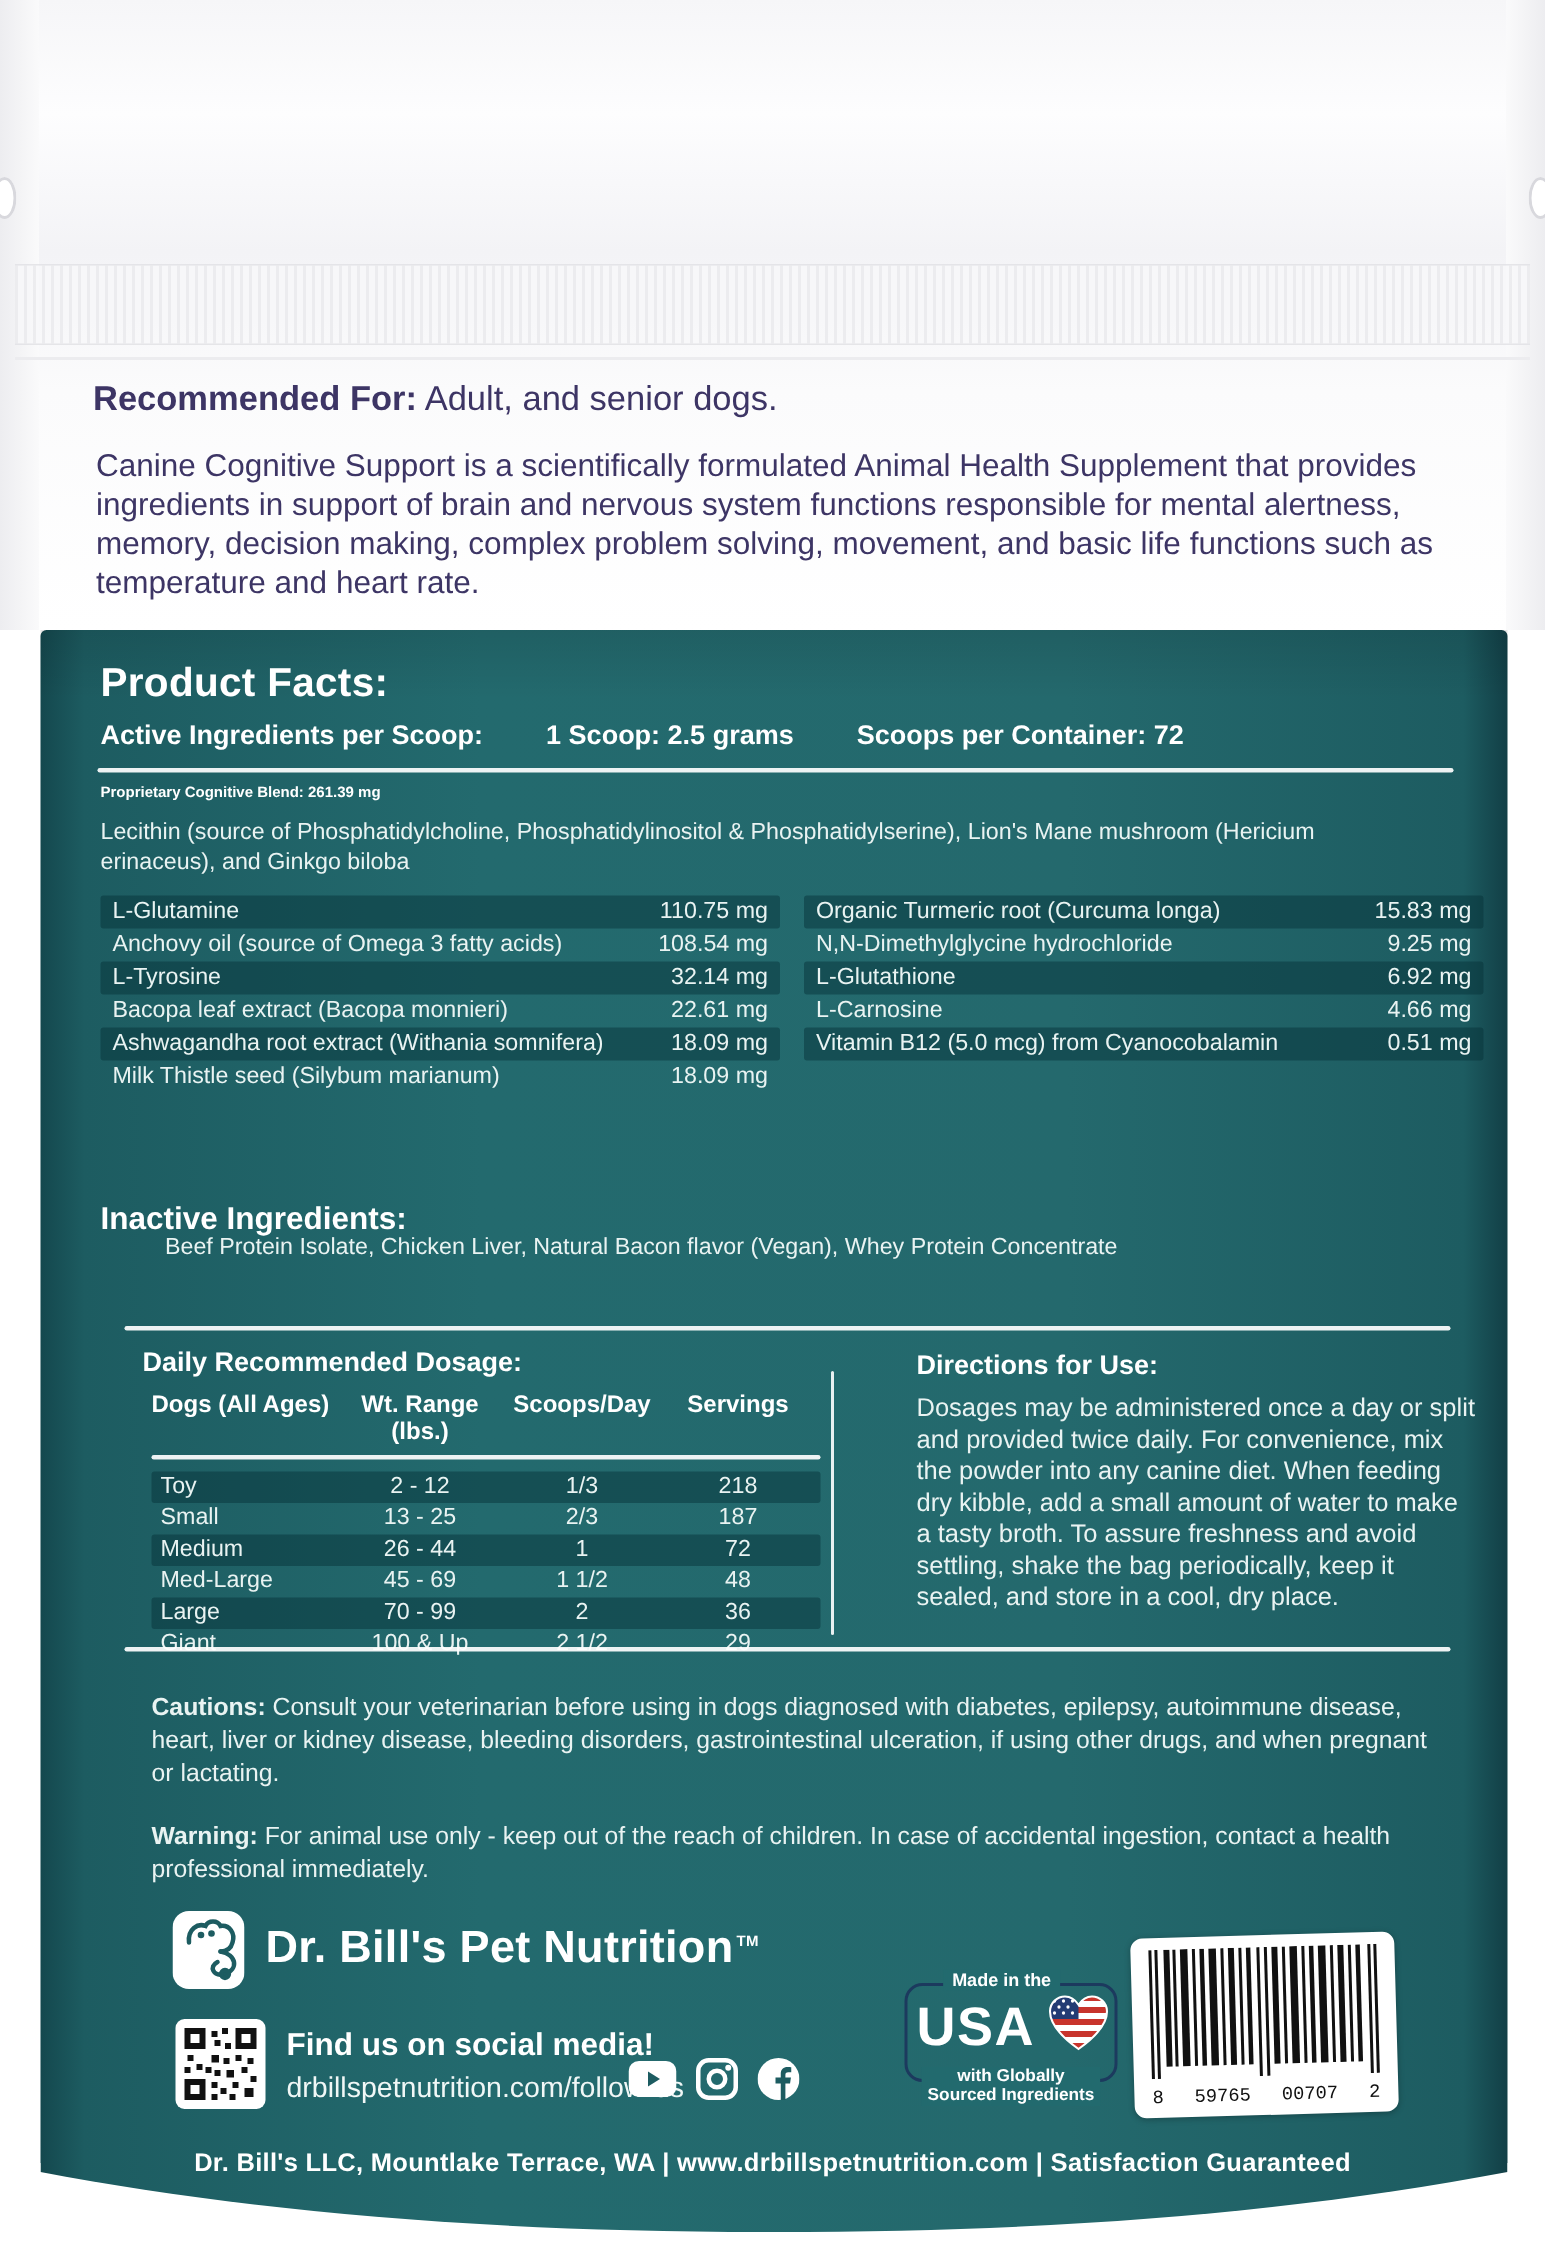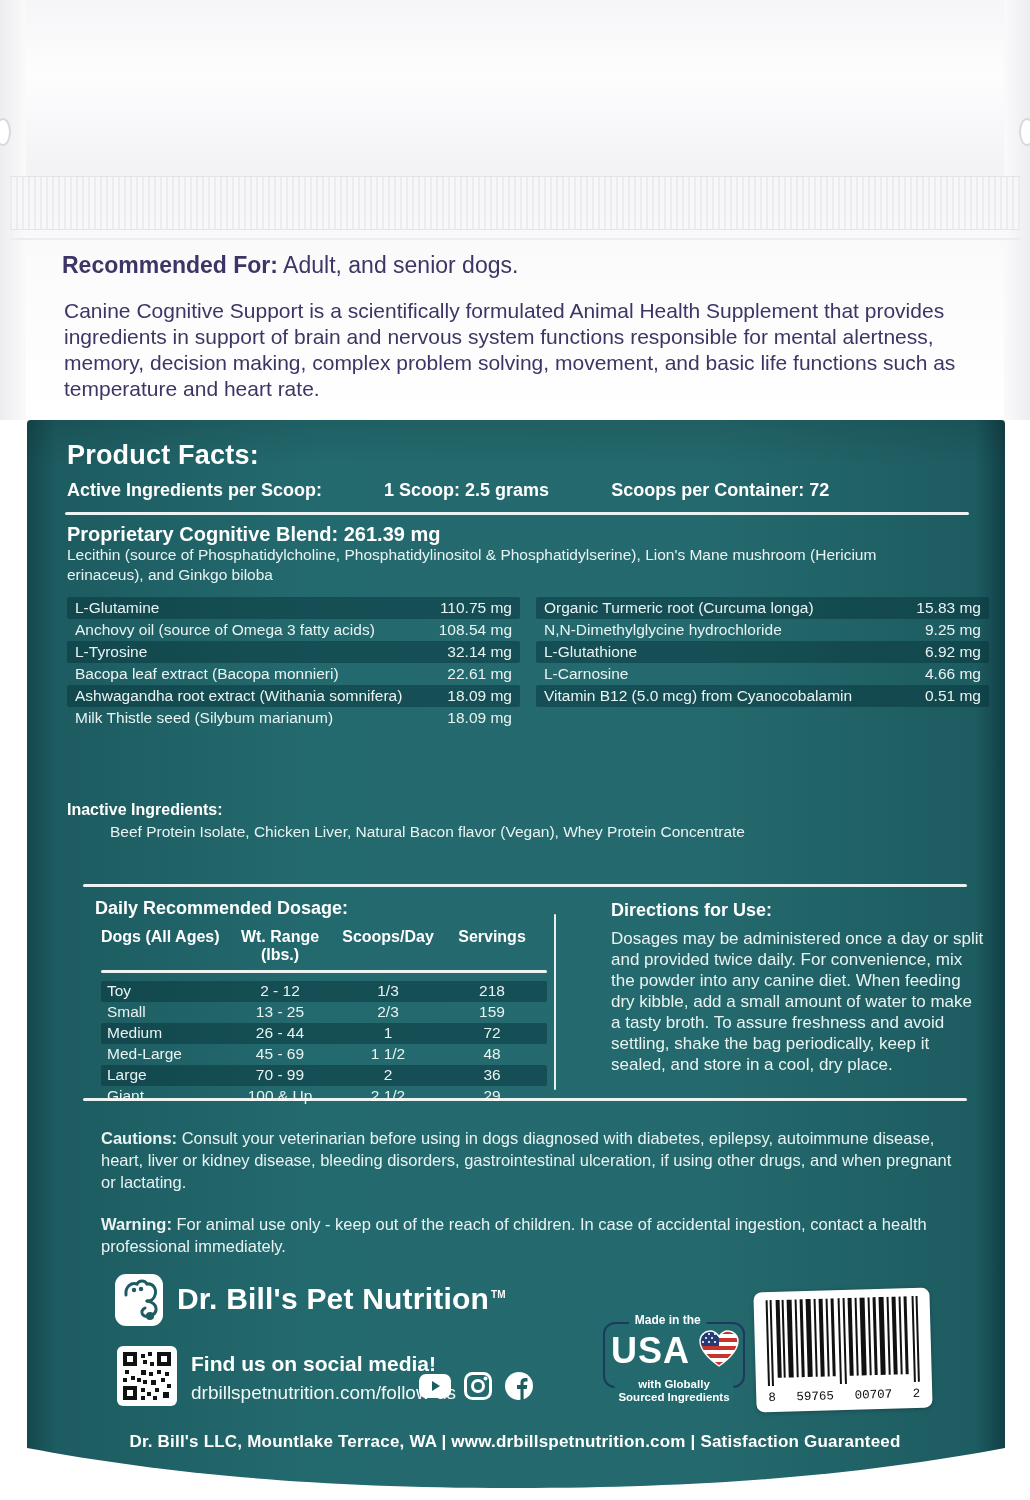--- a/index.html
+++ b/index.html
@@ -46,39 +46,39 @@
     background:linear-gradient(90deg,#14484e 0%,#1d5c61 3%,#236a6e 30%,#24696d 70%,#1d5c61 97%,#123f46 100%);
     color:#e9f3f2; border-radius:4px 4px 0 0;
   }
   .panel::before {
     content:""; position:absolute; inset:0; pointer-events:none;
     background:linear-gradient(180deg, rgba(0,0,0,.10) 0px, rgba(0,0,0,0) 46px);
   }
   .abs { position:absolute; }
 
   .pf-title { left:40px; top:20px; font-size:27px; font-weight:bold; color:#ffffff; letter-spacing:.2px; }
-  .pf-sub { left:40px; top:60px; display:flex; gap:62px; font-size:18px; font-weight:bold; color:#ffffff; white-space:nowrap; }
+  .pf-sub { left:40px; top:60px; display:flex; gap:42px; font-size:18px; font-weight:bold; color:#ffffff; white-space:nowrap; }
   .hr { background:rgba(255,255,255,.92); border-radius:3px; }
   .hr1 { left:38px; right:36px; top:92px; height:3px; }
-  .blend-title { left:40px; top:103px; font-size:20px; font-weight:bold; color:#ffffff; }
+  .blend-title { left:40px; top:103px; font-size:10px; font-weight:bold; color:#ffffff; }
   .blend-desc { left:40px; top:125px; right:55px; font-size:15.5px; line-height:1.32; }
 
   .ingredients {
     left:40px; right:16px; top:177px;
     display:grid; grid-template-columns:1fr 1fr; column-gap:24px;gap:16px;
   }
   .ing-col { display:flex; flex-direction:column; }
   .ing-row {
     height:22px; display:flex; justify-content:space-between; align-items:center;
     font-size:15.5px; padding:0 8px; border-radius:2px; white-space:nowrap;
   }
   .ing-col .ing-row:nth-child(odd) { background:rgba(5,47,53,.45); }
   .ing-amt { font-weight:normal; }
 
-  .inactive-title { left:40px; top:381px; font-size:16px; font-weight:bold; color:#ffffff; }
+  .inactive-title { left:40px; top:381px; font-size:21px; font-weight:bold; color:#ffffff; }
   .inactive-text { left:36px; top:403px; right:55px; font-size:15.5px;margin-left:47px; }
 
   .hr2 { left:56px; right:38px; top:464px; height:2.5px; }
 
   .dosage-title { left:68px; top:478px; font-size:18px; font-weight:bold; color:#ffffff; }
   .dosage-table { left:74px; top:508px; width:446px; }
   .dose-head {
     display:grid; grid-template-columns:120px 118px 98px 110px;
     font-size:16px; font-weight:bold; color:#ffffff;
   }
@@ -249,21 +249,21 @@
         <div class="dose-row">
             <span>Toy</span>
             <span>2 - 12</span>
             <span>1/3</span>
             <span>218</span>
           </div>
         <div class="dose-row">
             <span>Small</span>
             <span>13 - 25</span>
             <span>2/3</span>
-            <span>159</span>
+            <span>187</span>
           </div>
         <div class="dose-row">
             <span>Medium</span>
             <span>26 - 44</span>
             <span>1</span>
             <span>72</span>
           </div>
         <div class="dose-row">
             <span>Med-Large</span>
             <span>45 - 69</span>

